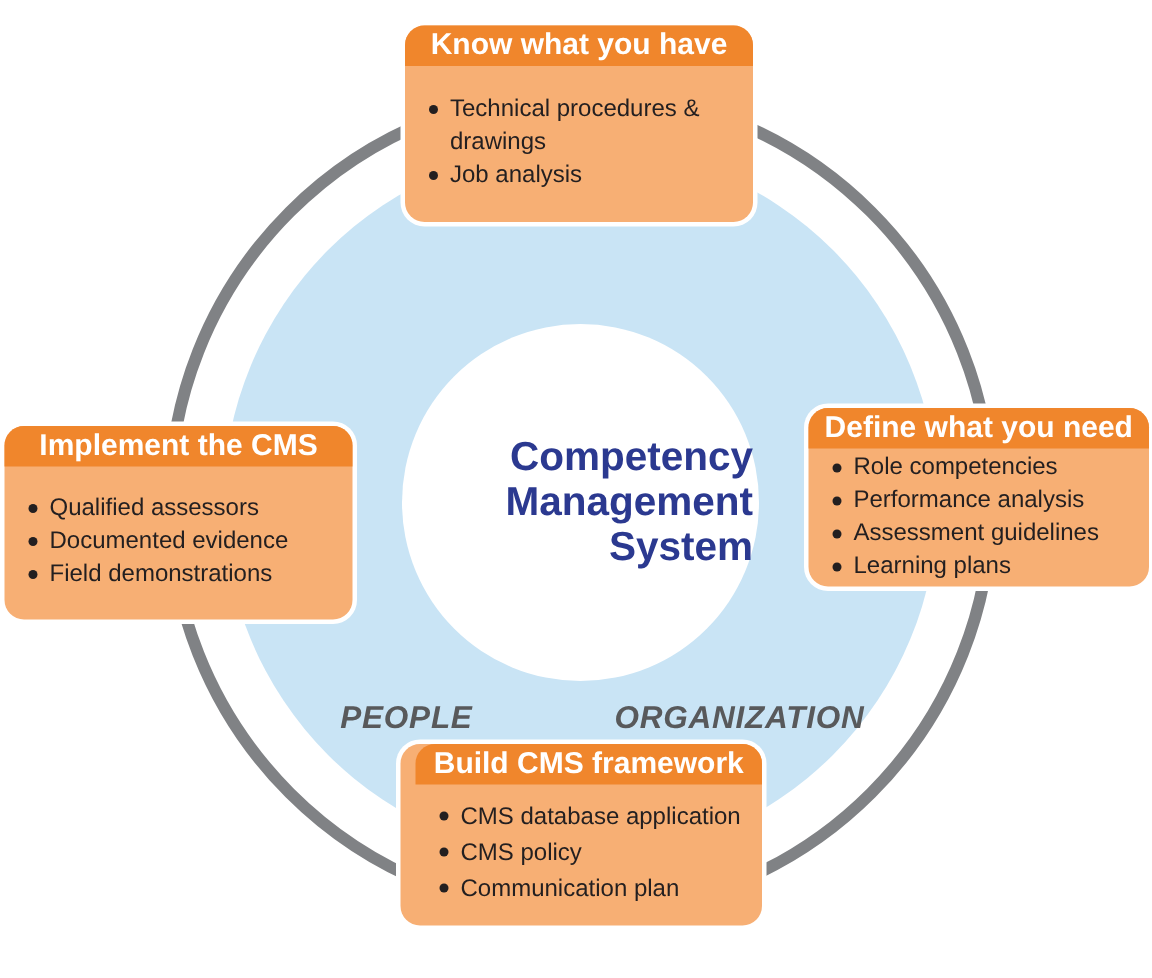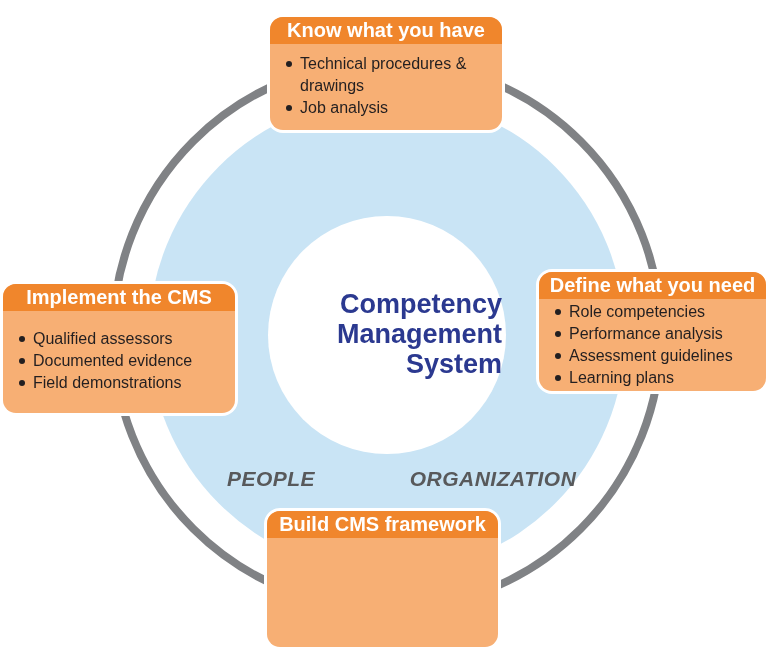--- a/index.html
+++ b/index.html
@@ -59,24 +59,24 @@
     padding:2px 6px 4px 16px;
   }
   .bullet{display:flex;line-height:22px;font-size:16px;color:var(--bullet_text,#231F20);}
   .dot{
     flex:0 0 6px;width:6px;height:6px;border-radius:50%;
     background:var(--bullet_text,#231F20);
     margin:8px 8px 0 0;
   }
   .btxt{flex:1;}
 
-  .box-top{left:270px;top:17px;width:232px;height:113px;}
+  .box-top{left:270px;top:17px;width:232px;height:131px;}
   .box-right{left:539px;top:272px;width:227px;height:119px;}
   .box-left{left:3px;top:284px;width:232px;height:129px;}
-  .box-bottom{left:267px;top:511px;width:231px;height:136px;}
+  .box-bottom{left:267px;top:496px;width:231px;height:121px;padding-left:10px;}
   .box-bottom .bullet{line-height:24px;}
 </style>
 </head>
 <body>
 
 <div class="stage">
 
   <svg width="768" height="652" viewBox="0 0 768 652">
     <circle class="ring" cx="387" cy="335" r="274"></circle>
     <circle class="blue-disc" cx="387" cy="335" r="238"></circle>
@@ -143,15 +143,29 @@
         </div>
         <div class="bullet">
           <span class="dot"></span>
           <span class="btxt">Field demonstrations</span>
         </div>
       </div>
   </div>
 
   <div class="callout box-bottom">
     <div class="hdr">Build CMS framework</div>
+    <div class="body">
+        <div class="bullet">
+          <span class="dot"></span>
+          <span class="btxt">CMS database application</span>
+        </div>
+        <div class="bullet">
+          <span class="dot"></span>
+          <span class="btxt">CMS policy</span>
+        </div>
+        <div class="bullet">
+          <span class="dot"></span>
+          <span class="btxt">Communication plan</span>
+        </div>
+      </div>
   </div>
 
 </div>
 
 </body></html>

